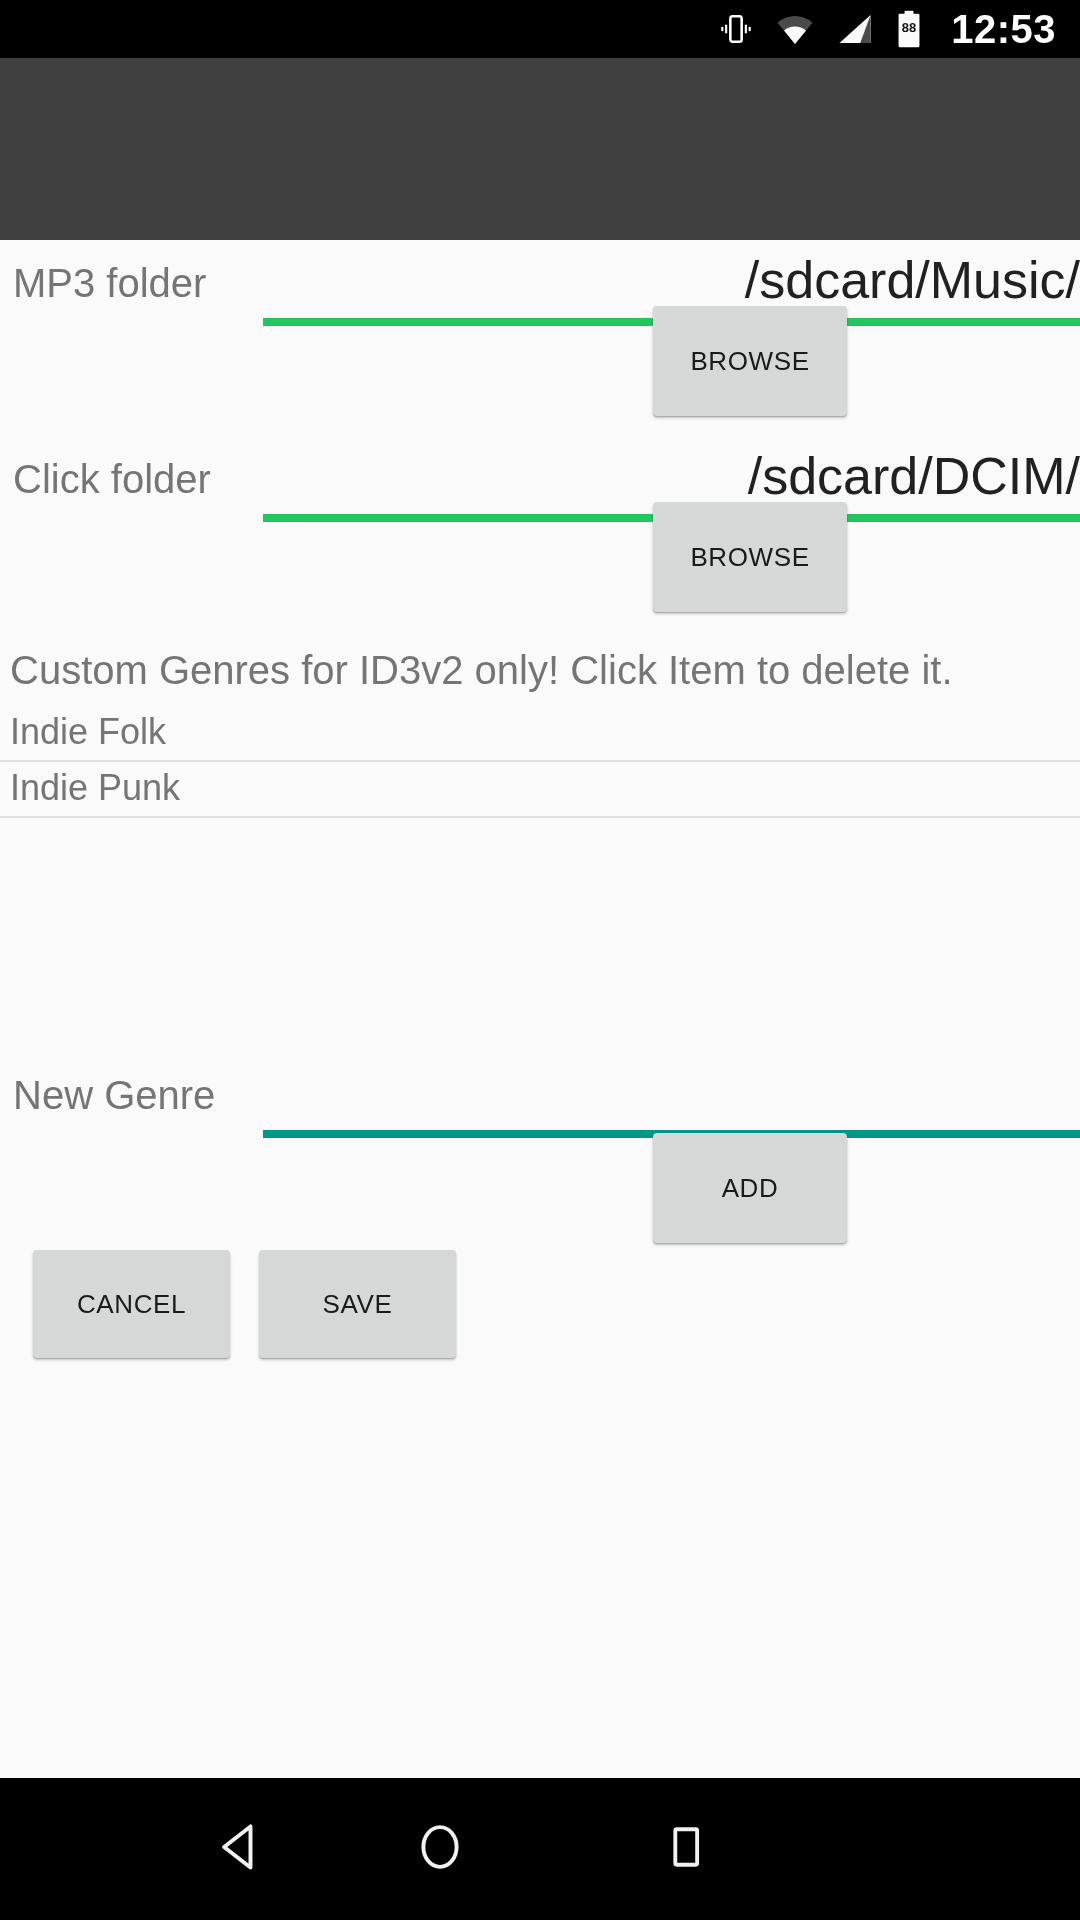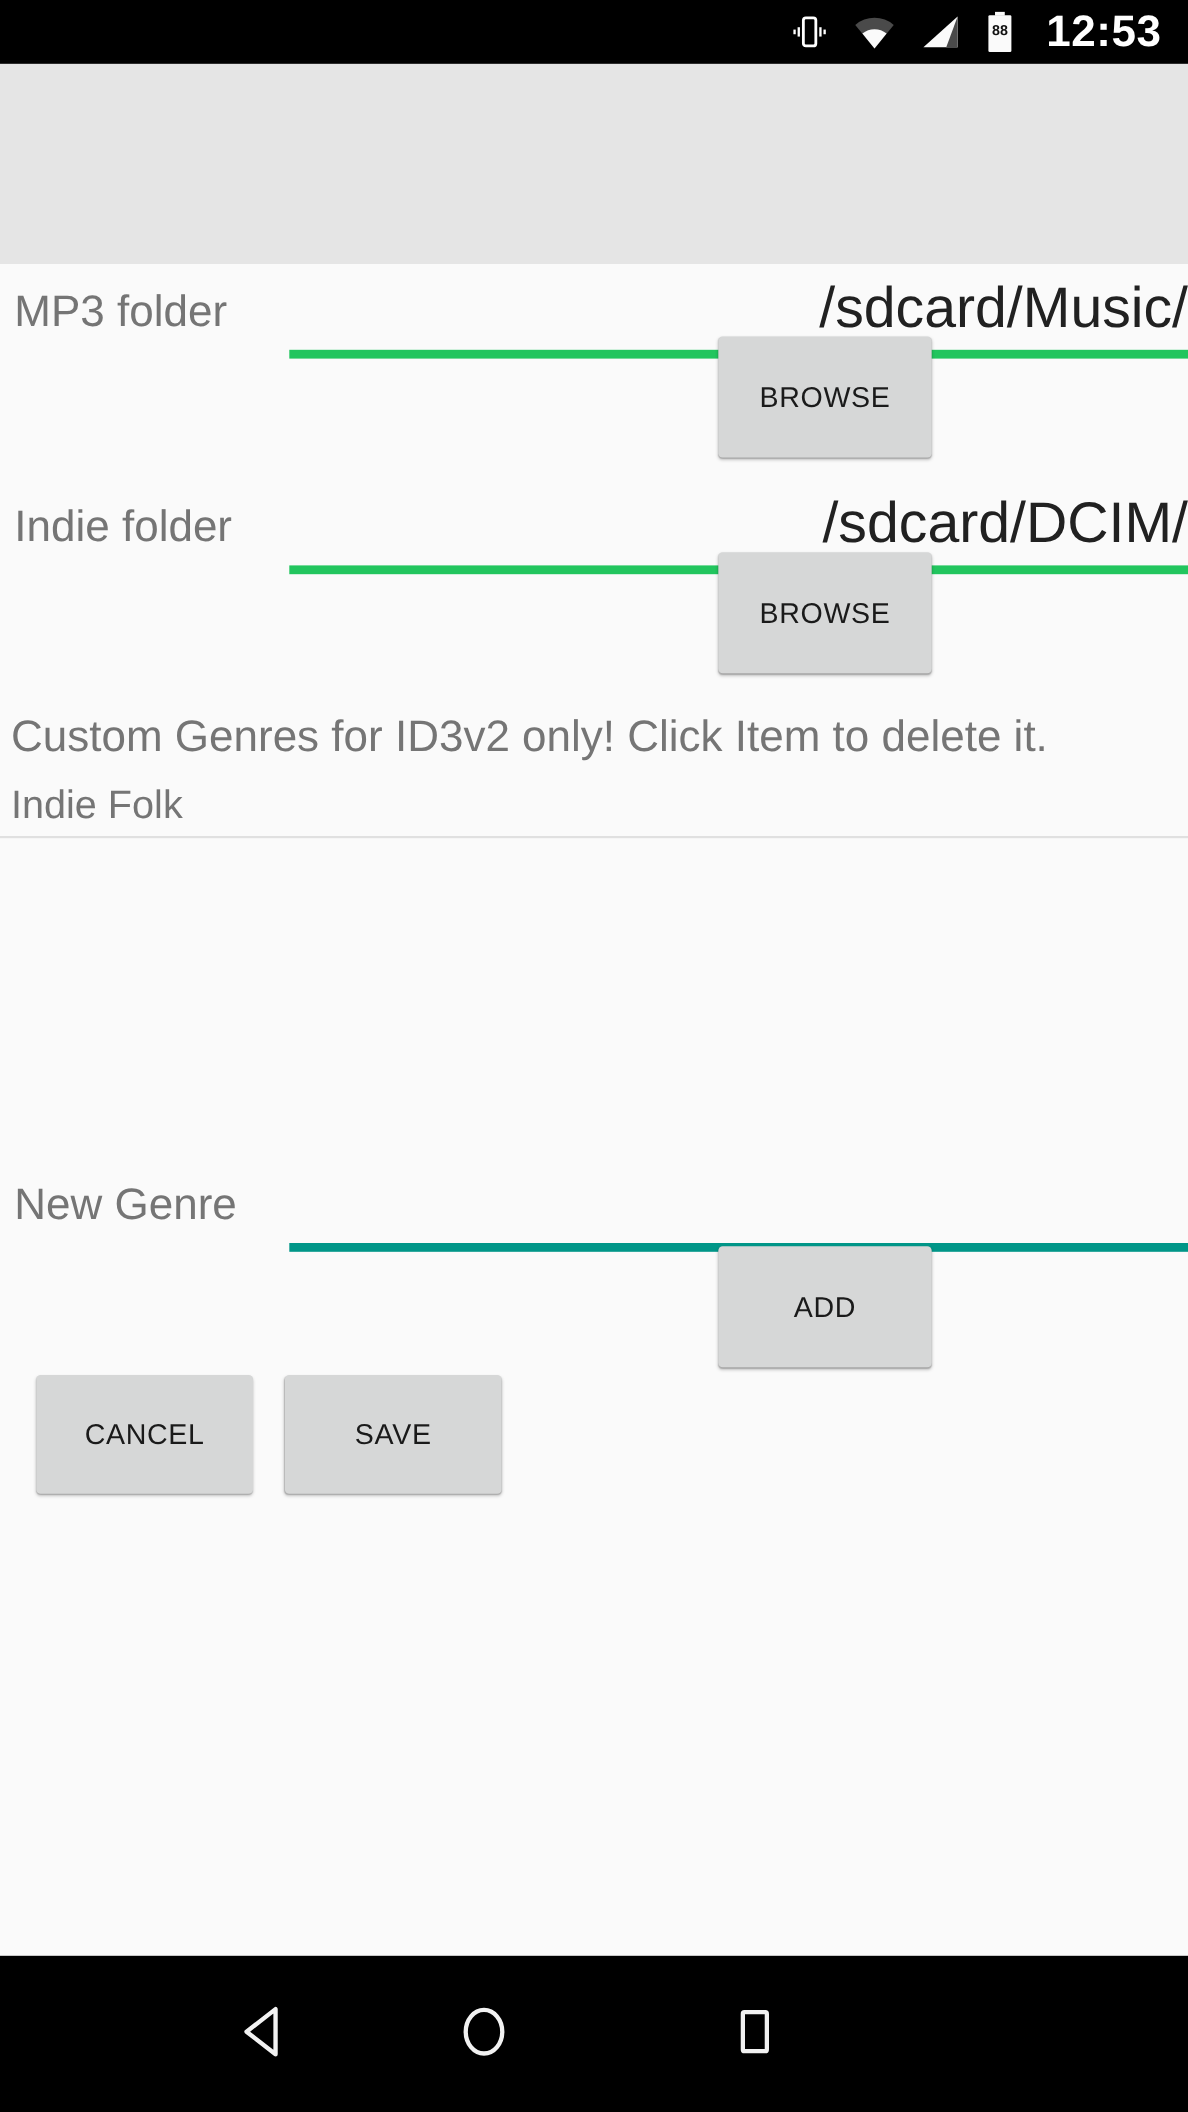--- a/index.html
+++ b/index.html
@@ -2,21 +2,21 @@
 <html><head>
 <meta charset="utf-8">
 <style>
   * { margin:0; padding:0; box-sizing:border-box; }
   html, body {
     width:1080px; height:1920px;
     background:#fafafa;
     font-family:"Liberation Sans", sans-serif;
     overflow:hidden;
   }
-  #phone { position:relative; width:1080px; height:1456px; background:#e5e5e5; }
+  #phone { position:relative; width:1080px; height:1456px; background:#404040; }
 
   
   .statusbar{
     position:absolute; top:0; left:0; width:1080px; height:58px;
     background:#000; display:flex; align-items:center; justify-content:flex-end;
     padding-right:24px; gap:22px;
   }
   .sb-icon{ display:flex; align-items:center; justify-content:center; }
   .sb-time{
     color:#fff; font-size:40px; font-weight:700; letter-spacing:0.5px;
@@ -138,34 +138,37 @@
       <div class="field-input" placeholder="/sdcard/Music/">
         <span class="val">/sdcard/Music/</span>
       </div>
     </div>
 
     <div class="btn" style="left:653px; top:66px; width:194px; height:110px;">
       <span>BROWSE</span>
     </div>
 
     <div class="field-row" style="top:196px;">
-      <div class="field-label">Indie folder</div>
+      <div class="field-label">Click folder</div>
       <div class="field-input" placeholder="/sdcard/DCIM/">
         <span class="val">/sdcard/DCIM/</span>
       </div>
     </div>
 
     <div class="btn" style="left:653px; top:262px; width:194px; height:110px;">
       <span>BROWSE</span>
     </div>
 
     <div class="section-note" style="top:410px;">Custom Genres for ID3v2 only! Click Item to delete it.</div>
 
     <div class="genre-item" style="top:467px;">
       <span>Indie Folk</span>
+    </div>
+    <div class="genre-item" style="top:523px;">
+      <span>Indie Punk</span>
     </div>
 
     <div class="field-row" style="top:812px;">
       <div class="field-label">New Genre</div>
       <div class="field-input focused" placeholder="">
         <span class="val"></span>
       </div>
     </div>
 
     <div class="btn" style="left:653px; top:893px; width:194px; height:110px;">

